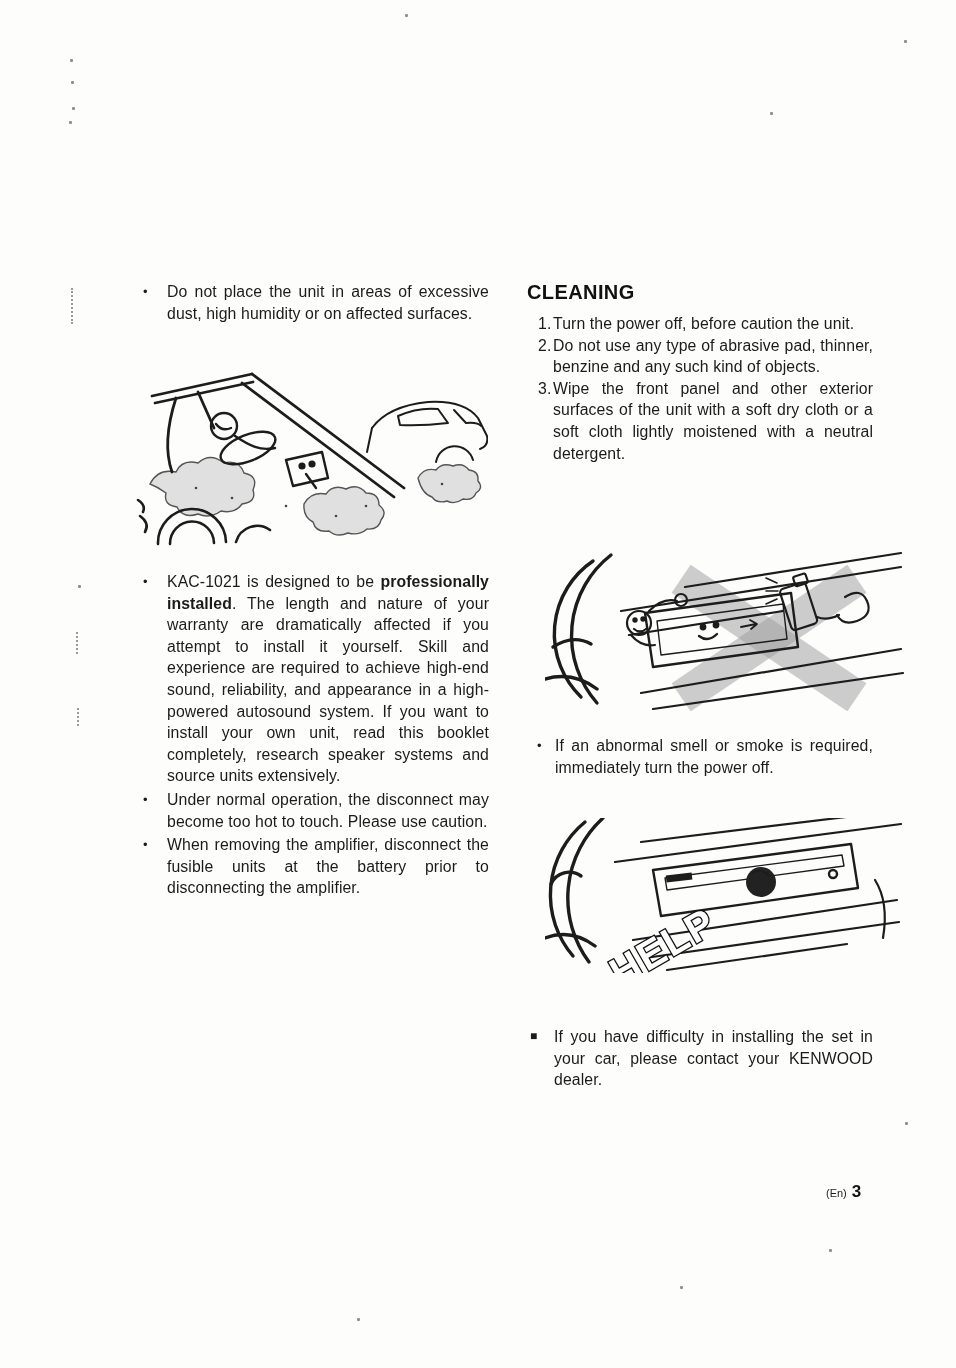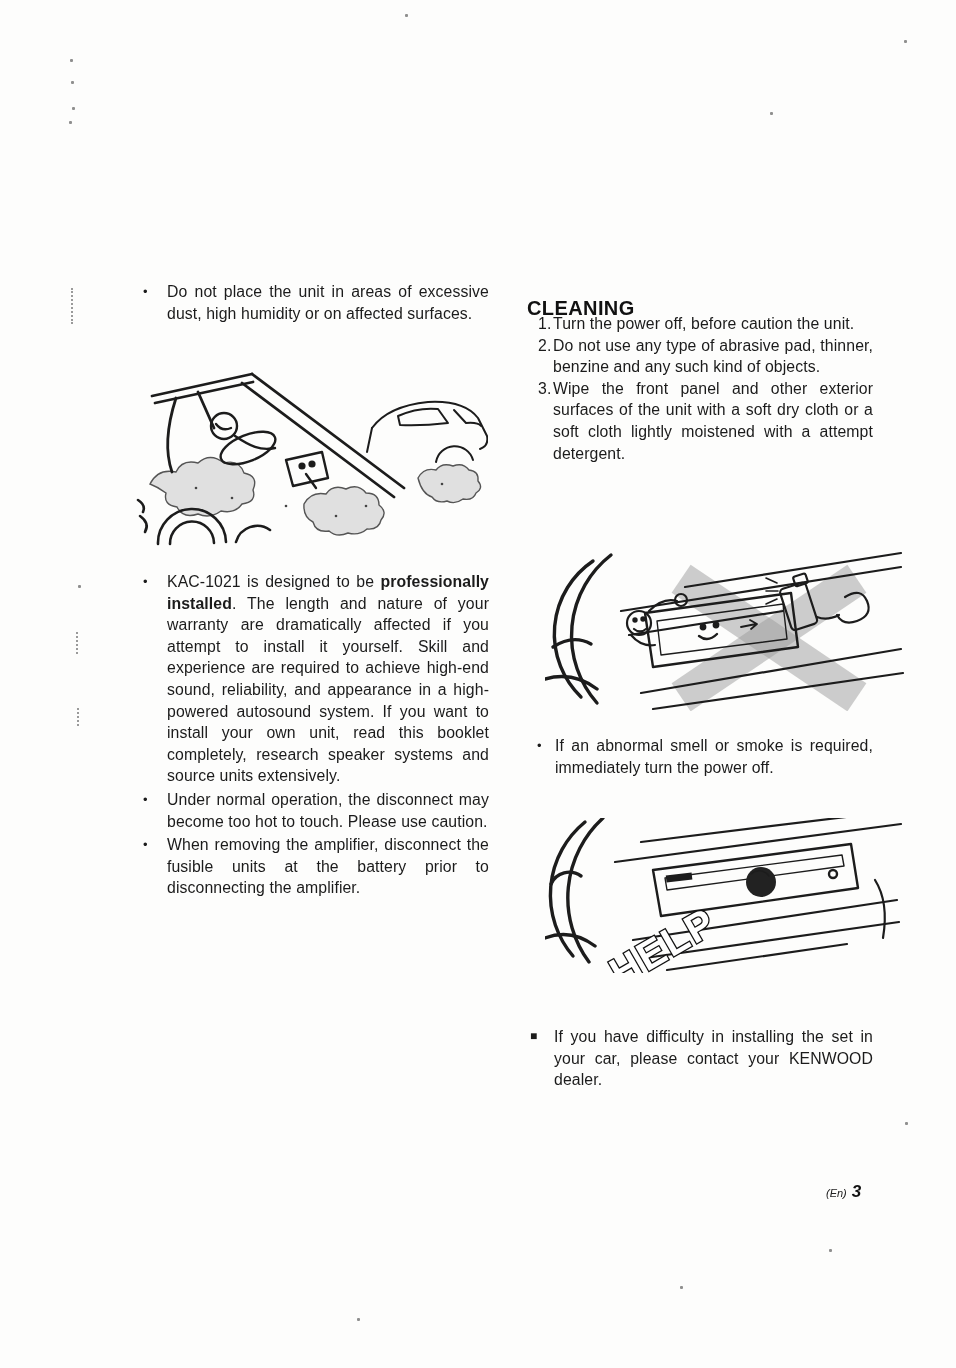--- a/index.html
+++ b/index.html
@@ -11,21 +11,21 @@
   .abs{position:absolute;}
   .body-text{font-size:15.8px; line-height:21.6px; letter-spacing:.1px;}
   .justify{text-align:justify;}
   .bullet-row{display:flex; align-items:flex-start;}
   .bullet-marker{flex:0 0 24px; font-size:13px; line-height:21.6px;}
   .sq-marker{flex:0 0 24px; font-size:12px; line-height:21.6px;}
   .num-marker{flex:0 0 15px; font-size:15.8px; line-height:21.6px;}
   .bullet-text{flex:1;}
   .heading{font-size:20px; font-weight:bold; letter-spacing:.4px; color:#111;}
   .list-item{display:flex; margin-bottom:0;}
-  .footer{font-size:11px; color:#222;font-style:italic;}
+  .footer{font-size:11px; color:#222;}
   .footer .pagenum{font-size:17px; font-weight:bold; margin-left:5px; color:#111;}
   .speck{position:absolute; background:#8f8f8f; width:3px; height:3px; border-radius:1px;}
   .dotline{position:absolute; width:0; border-left:2px dotted #9a9a9a;}
   svg{display:block;}
   .sketch{stroke:#1c1c1c; fill:none; stroke-linecap:round; stroke-linejoin:round;}
 </style>
 </head>
 <body>
 
 <div class="page">
@@ -105,34 +105,34 @@
       <span class="bullet-marker">•</span>
       <div class="bullet-text justify">Under normal operation, the disconnect may become too hot to touch. Please use caution.</div>
     </div>
 
     <div class="bullet-row" style="margin-top:2px;">
       <span class="bullet-marker">•</span>
       <div class="bullet-text justify">When removing the amplifier, disconnect the fusible units at the battery prior to disconnecting the amplifier.</div>
     </div>
   </div>
 
-  <div class="abs heading" style="left:527px; top:297px;">CLEANING</div>
+  <div class="abs heading" style="left:527px; top:281px;">CLEANING</div>
 
   <div class="abs body-text" style="left:527px; top:313px; width:346px;">
     <div class="list-item" style="padding-left:11px;">
       <span class="num-marker">1.</span>
       <div class="bullet-text justify">Turn the power off, before caution the unit.</div>
     </div>
     <div class="list-item" style="padding-left:11px;">
       <span class="num-marker">2.</span>
       <div class="bullet-text justify">Do not use any type of abrasive pad, thinner, benzine and any such kind of objects.</div>
     </div>
     <div class="list-item" style="padding-left:11px;">
       <span class="num-marker">3.</span>
-      <div class="bullet-text justify">Wipe the front panel and other exterior surfaces of the unit with a soft dry cloth or a soft cloth lightly moistened with a attempt detergent.</div>
+      <div class="bullet-text justify">Wipe the front panel and other exterior surfaces of the unit with a soft dry cloth or a soft cloth lightly moistened with a neutral detergent.</div>
     </div>
   </div>
 
   <div class="abs" style="left:545px; top:551px; width:362px; height:160px;">
     <svg width="362" height="160" viewBox="0 0 362 160">
 
       <g fill="#9c9c9c" fill-opacity="0.5">
         <rect x="118" y="70" width="212" height="34" transform="rotate(34 224 87)"></rect>
         <rect x="118" y="70" width="212" height="34" transform="rotate(-34 224 87)"></rect>
       </g>

